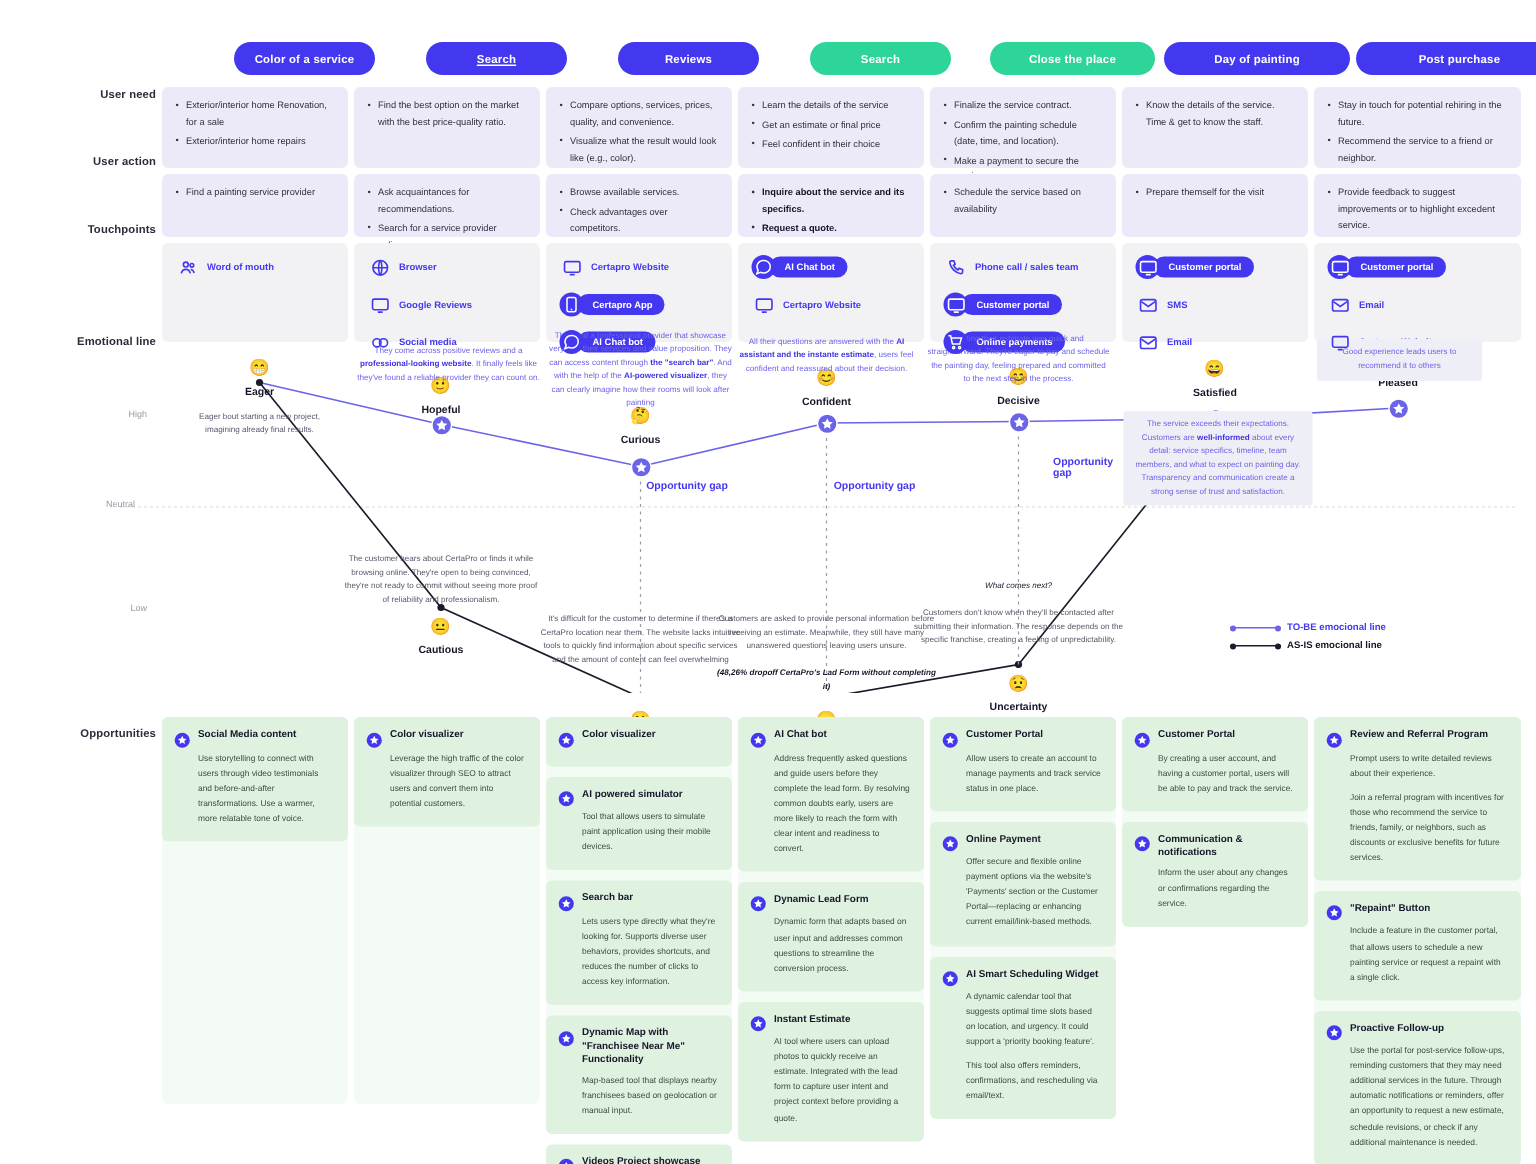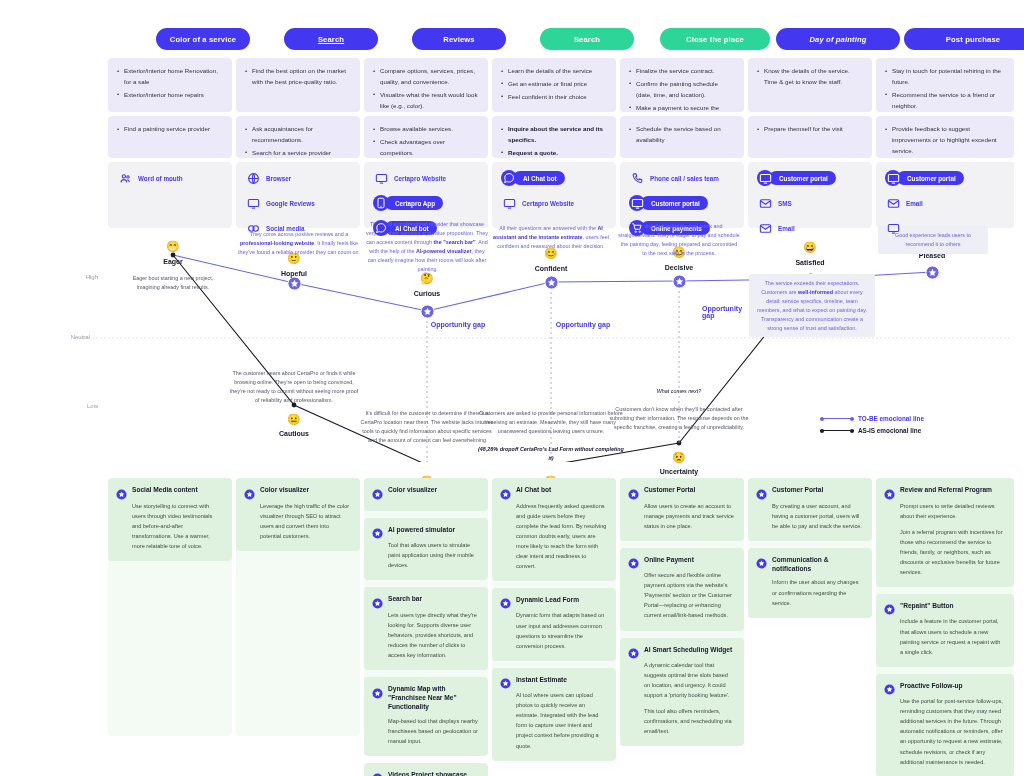--- a/index.html
+++ b/index.html
@@ -134,20 +134,27 @@
   .opp-title { font-size: 6.6px; font-weight: 700; color: #16162a; line-height: 1.35; }
   .opp-body { font-size: 5.6px; line-height: 1.8; color: #3c4a3f; padding-left: 16px; }
   .opp-body p { margin-bottom: 6px; }
   .opp-body p:last-child { margin-bottom: 0; }
 </style>
 </head>
 <body>
 
 <div class="board">
 
+  <div class="label-col">
+    <div class="row-label" style="top:58px">User need</div>
+    <div class="row-label" style="top:103px">User action</div>
+    <div class="row-label" style="top:148px">Touchpoints</div>
+    <div class="row-label" style="top:223px">Emotional line</div>
+    <div class="row-label" style="top:484px">Opportunities</div>
+  </div>
 
   <div class="stages" id="stages-root">
       <div class="stage-col" style="left: 0px; width: 124px;">
         <div class="pill blue" style="margin-left: 48px; width: 94px;">Color of a service</div>
         <div class="cell lilac" style="left: 0px; top: 30px; width: 124px; height: 54px;">
           <ul class="bullets">
             <li>Exterior/interior home Renovation, for a sale</li>
             <li>Exterior/interior home repairs</li>
           </ul>
         </div>
@@ -329,21 +336,21 @@
                 <path d="M2.5 3.5h3l2.4 11h9.8l2.3-8H6.5"></path>
                 <circle cx="9.5" cy="19.5" r="1.4"></circle>
                 <circle cx="17.5" cy="19.5" r="1.4"></circle>
               </svg>
             </span>
             <span class="tp-text">Online payments</span>
           </div>
         </div>
       </div>
       <div class="stage-col" style="left: 640px; width: 124px;">
-        <div class="pill blue" style="margin-left: 28px; width: 124px; font-style: italic;">Day of painting</div>
+        <div class="pill blue" style="margin-left: 28px; width: 124px;">Day of painting</div>
         <div class="cell lilac" style="left: 0px; top: 30px; width: 124px; height: 54px;">
           <ul class="bullets">
             <li>Know the details of the service. Time &amp; get to know the staff.</li>
           </ul>
         </div>
         <div class="cell lilac" style="left: 0px; top: 88px; width: 124px; height: 42px;">
           <ul class="bullets">
             <li class="">Prepare themself for the visit</li>
           </ul>
         </div>

